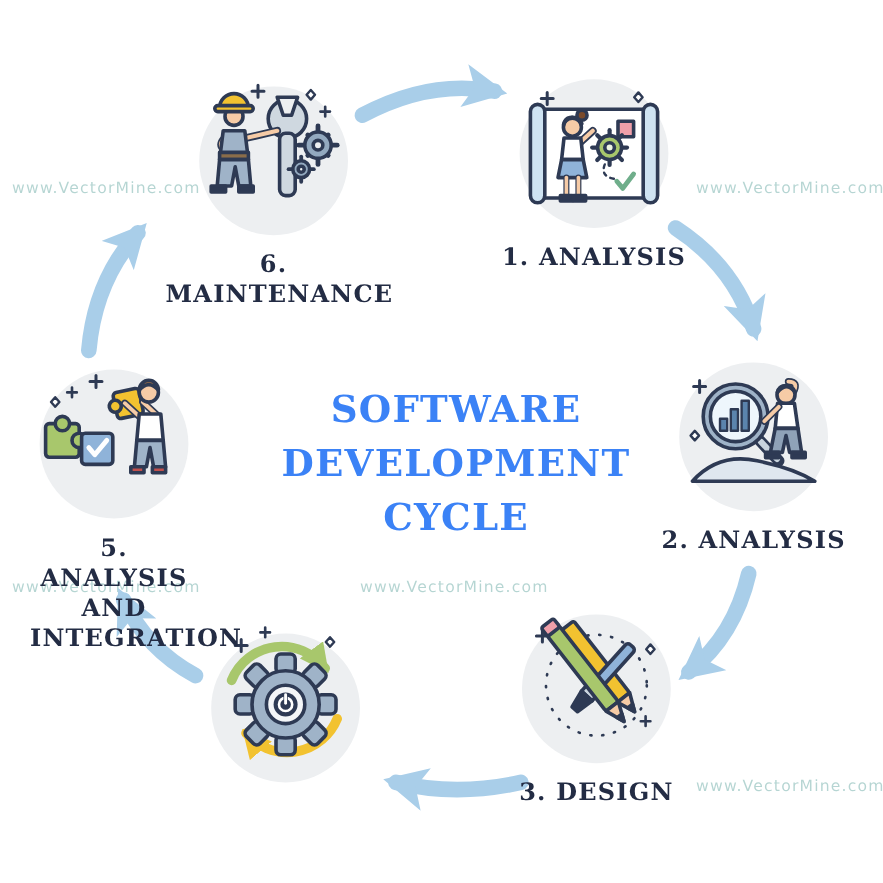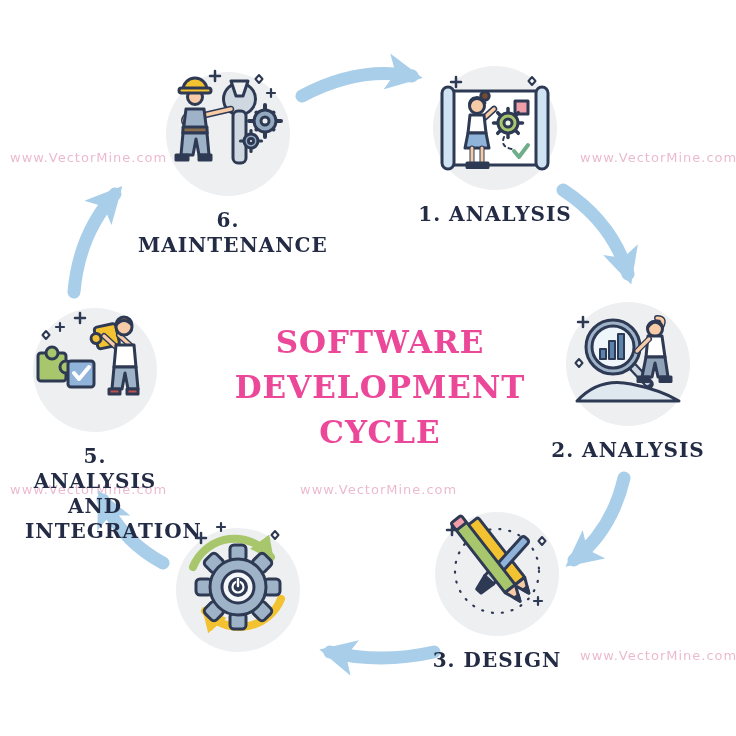--- a/index.html
+++ b/index.html
@@ -1,29 +1,29 @@
 <!DOCTYPE html>
 <html><head>
 <meta charset="utf-8">
 <style>
   html,body{margin:0;padding:0;background:#fff;}
   #canvas{position:relative;width:736px;height:736px;background:#ffffff;overflow:hidden;
           font-family:"DejaVu Serif",serif;}
-  .wm{position:absolute;color:#be185d;opacity:.30;font-family:"DejaVu Sans",sans-serif;
+  .wm{position:absolute;color:#0f766e;opacity:.30;font-family:"DejaVu Sans",sans-serif;
       font-size:13px;letter-spacing:1px;z-index:0;white-space:nowrap;}
   .arrows{position:absolute;left:0;top:0;z-index:1;pointer-events:none;}
   .stage{position:absolute;width:180px;text-align:center;z-index:2;}
   .bubble{position:relative;width:124px;height:124px;border-radius:50%;
           background:#edeff1;margin:0 auto;}
   .bubble svg{position:absolute;left:-13px;top:-13px;}
   .label{margin-top:12px;font-weight:700;font-size:20px;letter-spacing:1px;
          color:#232c44;line-height:1.25;}
   .label.narrow{max-width:140px;margin-left:auto;margin-right:auto;}
   #title{position:absolute;left:230px;top:320px;width:300px;text-align:center;z-index:2;
-         font-weight:700;font-size:31px;letter-spacing:1px;color:#ec4899;line-height:1.45;}
+         font-weight:700;font-size:31px;letter-spacing:1px;color:#3b82f6;line-height:1.45;}
 </style>
 </head>
 <body>
 
 <div id="canvas">
 
   <div class="wm" style="left:10px;top:150px">www.VectorMine.com</div>
   <div class="wm" style="left:580px;top:150px">www.VectorMine.com</div>
   <div class="wm" style="left:300px;top:482px">www.VectorMine.com</div>
   <div class="wm" style="left:10px;top:482px">www.VectorMine.com</div>

